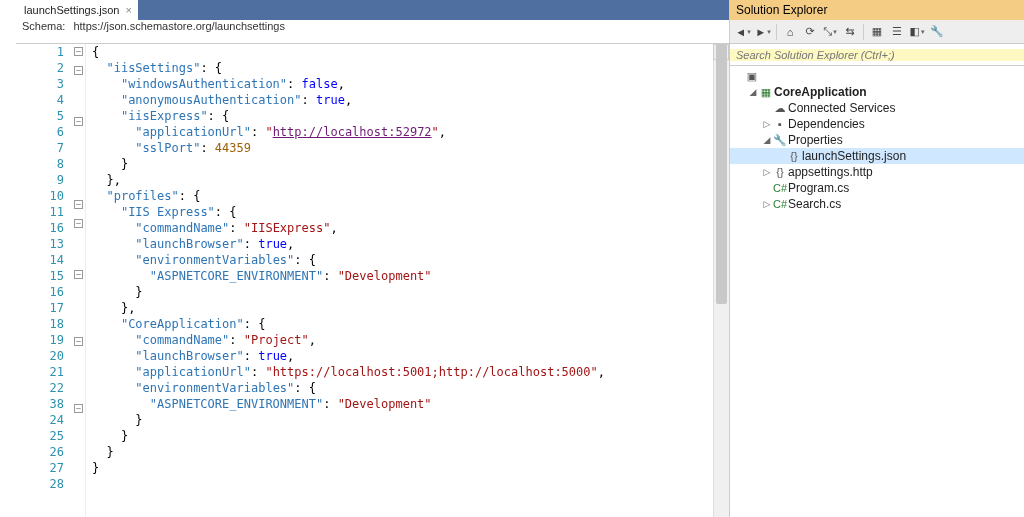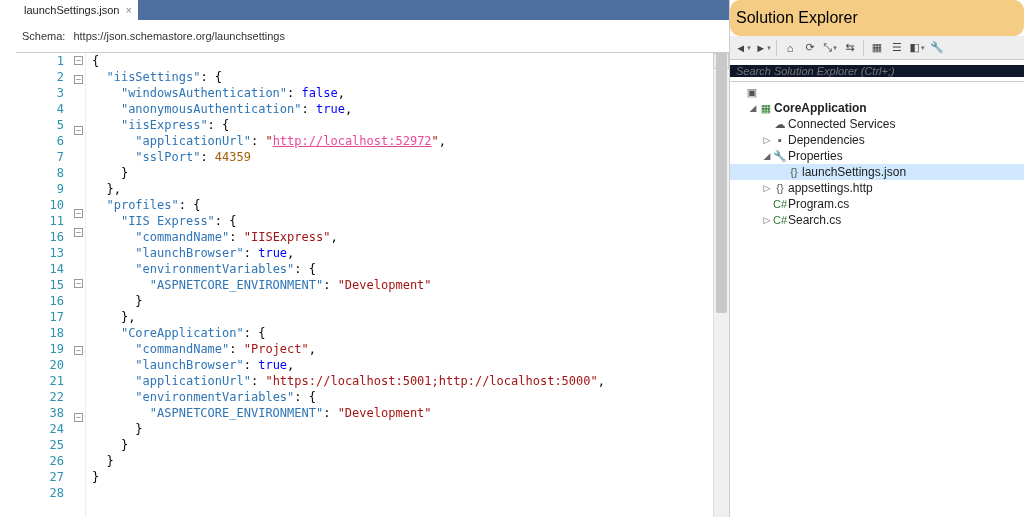--- a/index.html
+++ b/index.html
@@ -6,50 +6,50 @@
 html, body { width: 1024px; height: 517px; font-family: "Segoe UI", Arial, sans-serif; font-size: 12px; overflow: hidden; background: #fff; }
 .root { display: flex; width: 100%; height: 100%; padding-left: 16px; }
 .editor-pane { flex: 1; display: flex; flex-direction: column; border-right: 1px solid #ccc; min-width: 0; }
 .explorer-pane { width: 294px; display: flex; flex-direction: column; background: #fff; }
 
 
 .tab-bar { height: 20px; background: #4f6fa0; display: flex; align-items: stretch; }
 .tab { background: #fff; display: flex; align-items: center; padding: 0 6px 0 8px; gap: 6px; font-size: 11px; color: #222; }
 .tab .x { color: #888; font-size: 11px; cursor: pointer; }
 
-.schema-bar { height: 33px; display: flex; align-items: center; border-bottom: 1px solid #ccc; font-size: 11px; }
+.schema-bar { height: 24px; display: flex; border-bottom: 1px solid #ccc; font-size: 11px; }
 .schema-bar .lbl { padding: 0 4px 0 6px; color: #333; }
 .schema-bar .val { padding: 0 4px; color: #333; flex: 1; }
 
 .code-wrap { flex: 1; display: flex; overflow: hidden; position: relative; }
 .gutter { width: 56px; background: #fff; color: #2b91af; text-align: right; padding-right: 8px; font-family: Consolas, monospace; font-size: 12px; line-height: 16px; padding-top: 0; }
 .gutter div { height: 16px; }
 .foldcol { width: 14px; background: #fff; border-right: 1px solid #eee; font-family: Consolas, monospace; font-size: 10px; line-height: 16px; color: #888; }
 .foldcol div { height: 16px; text-align: center; }
 .foldcol .box { border: 1px solid #999; width: 9px; height: 9px; margin: 3px auto 0; line-height: 7px; font-size: 9px; cursor: pointer; }
 .code { flex: 1; background: #fff; font-family: Consolas, monospace; font-size: 12px; line-height: 16px; white-space: pre; padding-left: 6px; overflow: hidden; }
 .code div { height: 16px; }
 .p  { color: #2e75b6; }   
 .s  { color: #a31515; }   
 .k  { color: #0000ff; }   
 .n  { color: #a16207; }   
 .pu { color: #000; }
-.lnk{ color: #ec4899; text-decoration: underline; text-align: right; }
+.lnk{ color: #701a75; text-decoration: underline; text-align: right; }
 .vscroll { width: 16px; background: #f0f0f0; border-left: 1px solid #ddd; position: relative; }
 .vscroll .thumb { position: absolute; left: 2px; right: 2px; top: 0; height: 260px; background: #c8c8c8; border-radius: 2px; }
 .split-icon { position:absolute; top:0; right:0; width:16px; height:16px; background:#eee; border:1px solid #ccc; font-size:9px; text-align:center; line-height:14px; }
 
 
-.sx-title { height: 36px; background: #f5cc84; display: flex; align-items: center; padding: 0 6px; font-size: 16px; color: #000; border-radius: 10px; }
+.sx-title { height: 20px; background: #f5cc84; display: flex; align-items: center; padding: 0 6px; font-size: 12px; color: #000; }
 .sx-toolbar { height: 24px; background: #eee; border-bottom: 1px solid #ccc; display: flex; align-items: center; gap: 2px; padding: 0 4px; }
 .sx-toolbar .tbtn { width: 18px; height: 18px; display: flex; align-items: center; justify-content: center; color: #444; cursor: pointer; font-size: 11px; }
 .sx-toolbar .tbtn.caret::after { content:"▾"; font-size:7px; margin-left:1px; color:#666; }
 .sx-toolbar .sep { width:1px; height:16px; background:#ccc; margin:0 2px; }
 .sx-search { height: 22px; border-bottom: 1px solid #ccc; display: flex; align-items: center; }
-.sx-search input { border: none; outline: none; flex: 1; padding: 0 6px; font-size: 11px; font-style: italic; color: #888; background: #0f172a; }
+.sx-search input { border: none; outline: none; flex: 1; padding: 0 6px; font-size: 11px; font-style: italic; color: #888; background: #fef9c3; }
 .sx-tree { flex: 1; overflow: auto; padding-top: 2px; }
 .node { display: flex; align-items: center; height: 16px; font-size: 12px; color: #222; cursor: pointer; }
 .node .exp { width: 10px; text-align: center; color: #666; font-size: 9px; }
 .node .ico { width: 16px; text-align: center; font-size: 11px; }
 .node.selected { background: #cfe8ff; }
 .bold { font-weight: bold; }
 .ind0{padding-left:4px}.ind1{padding-left:18px}.ind2{padding-left:32px}.ind3{padding-left:46px}
 .ico-sln{color:#555}.ico-proj{color:#2e7d32}.ico-dep{color:#555}.ico-prop{color:#555}.ico-json{color:#555}.ico-cs{color:#2e7d32}.ico-conn{color:#555}
 </style>
 </head>

